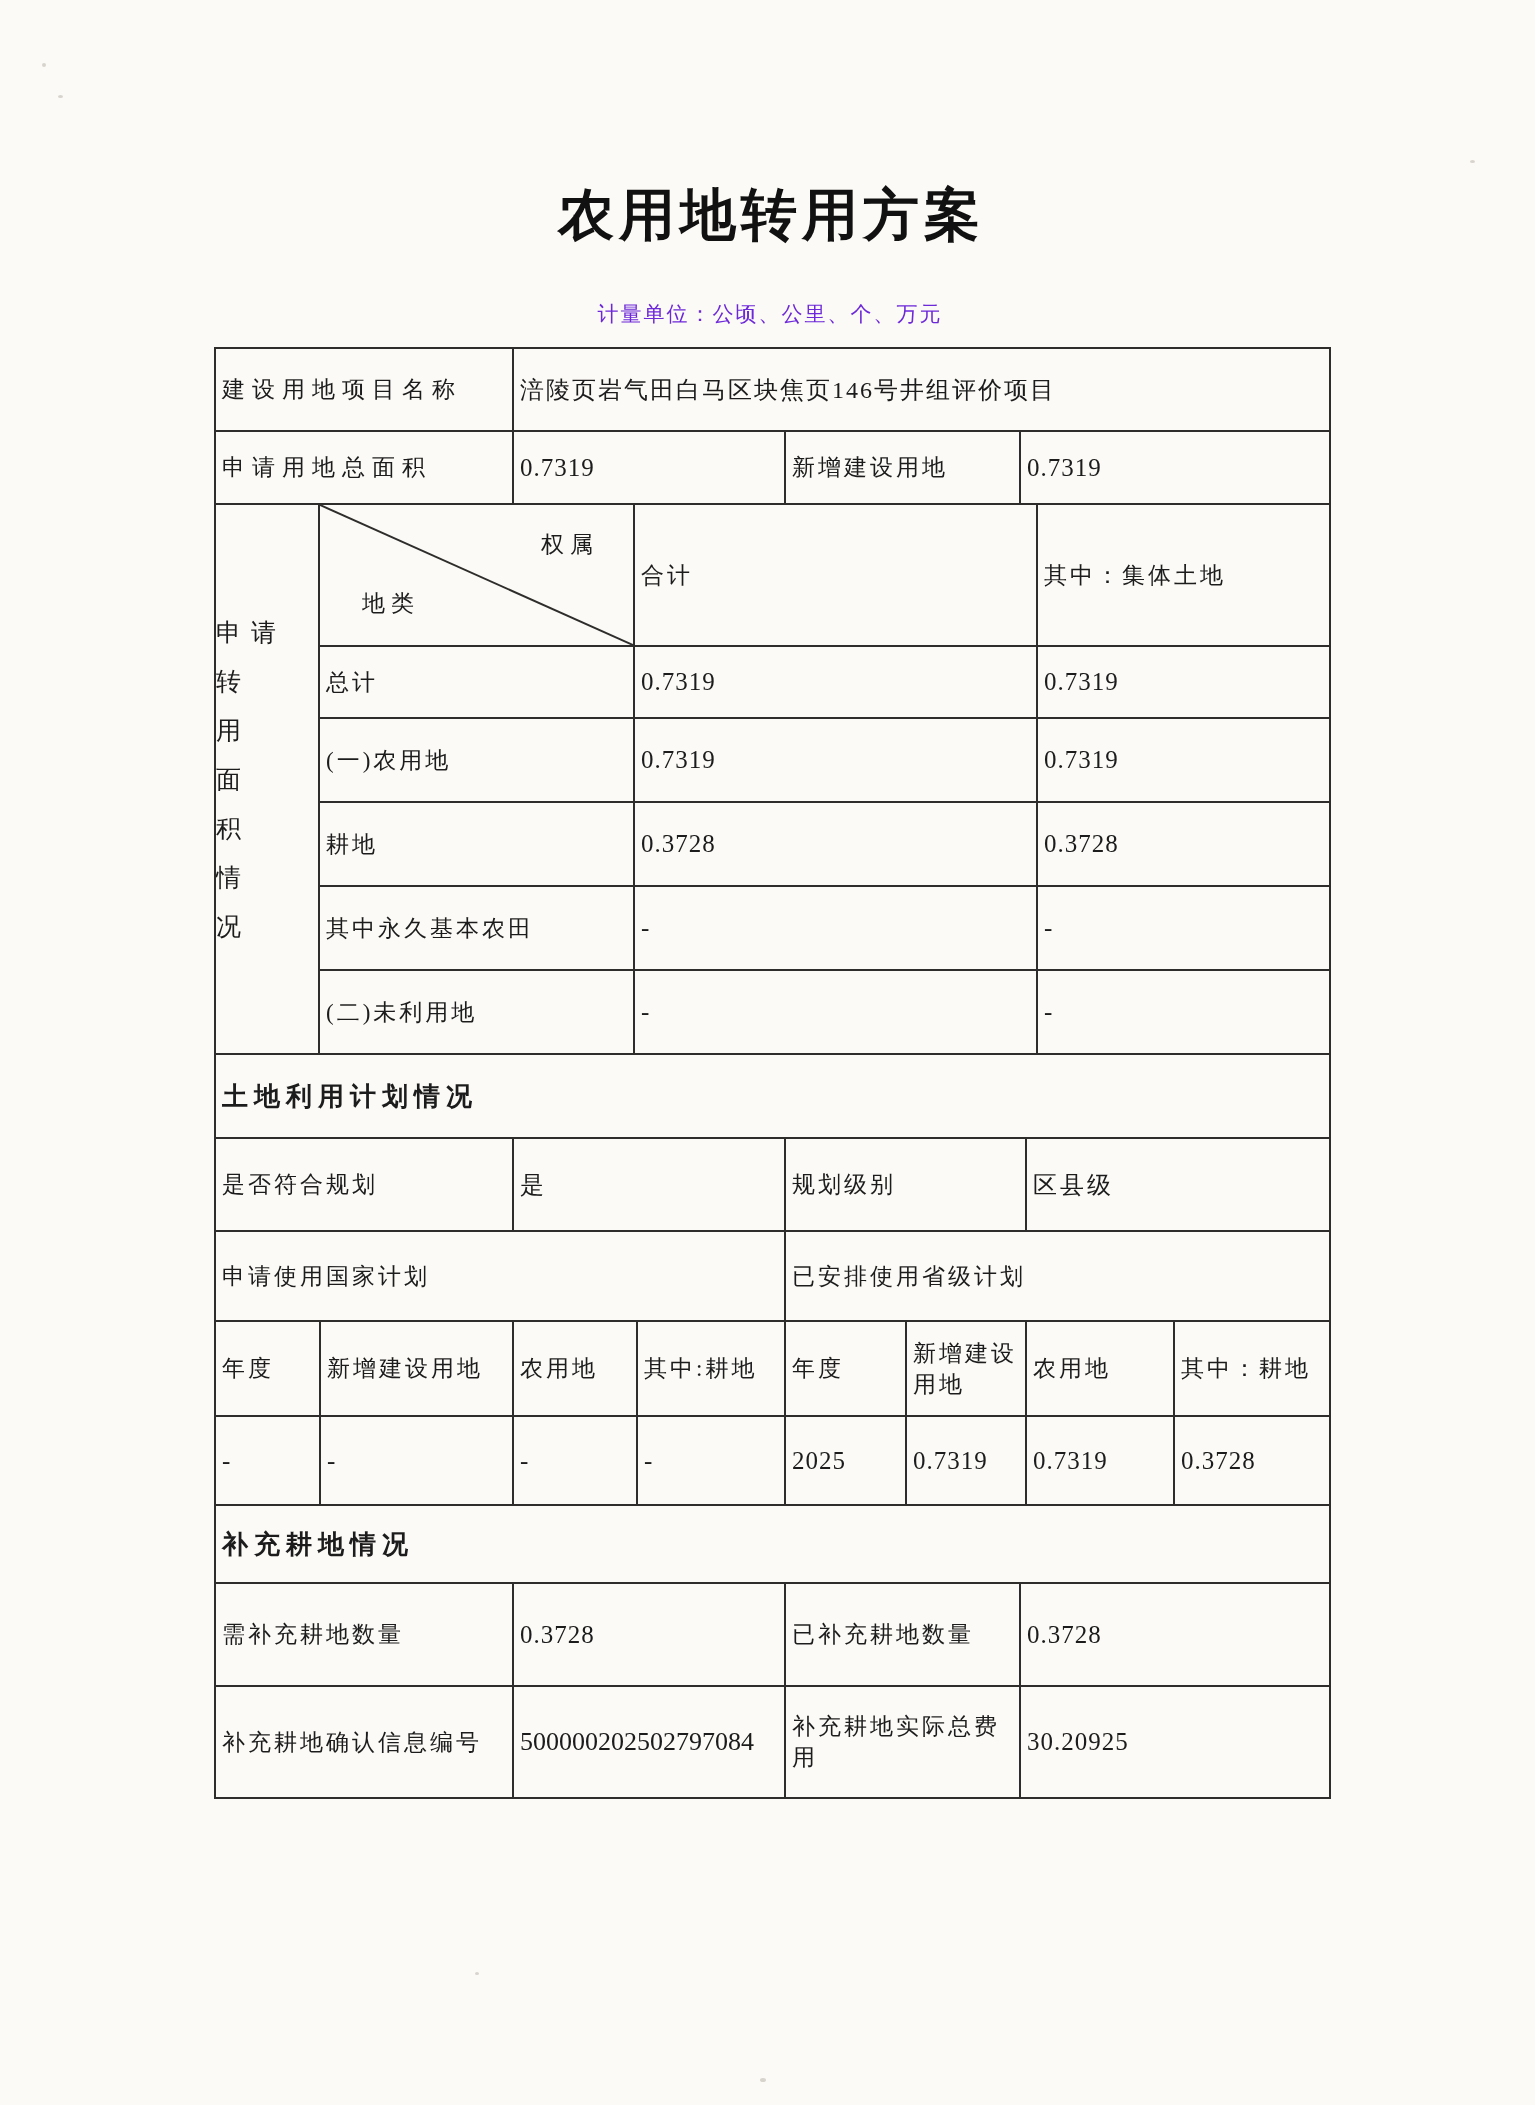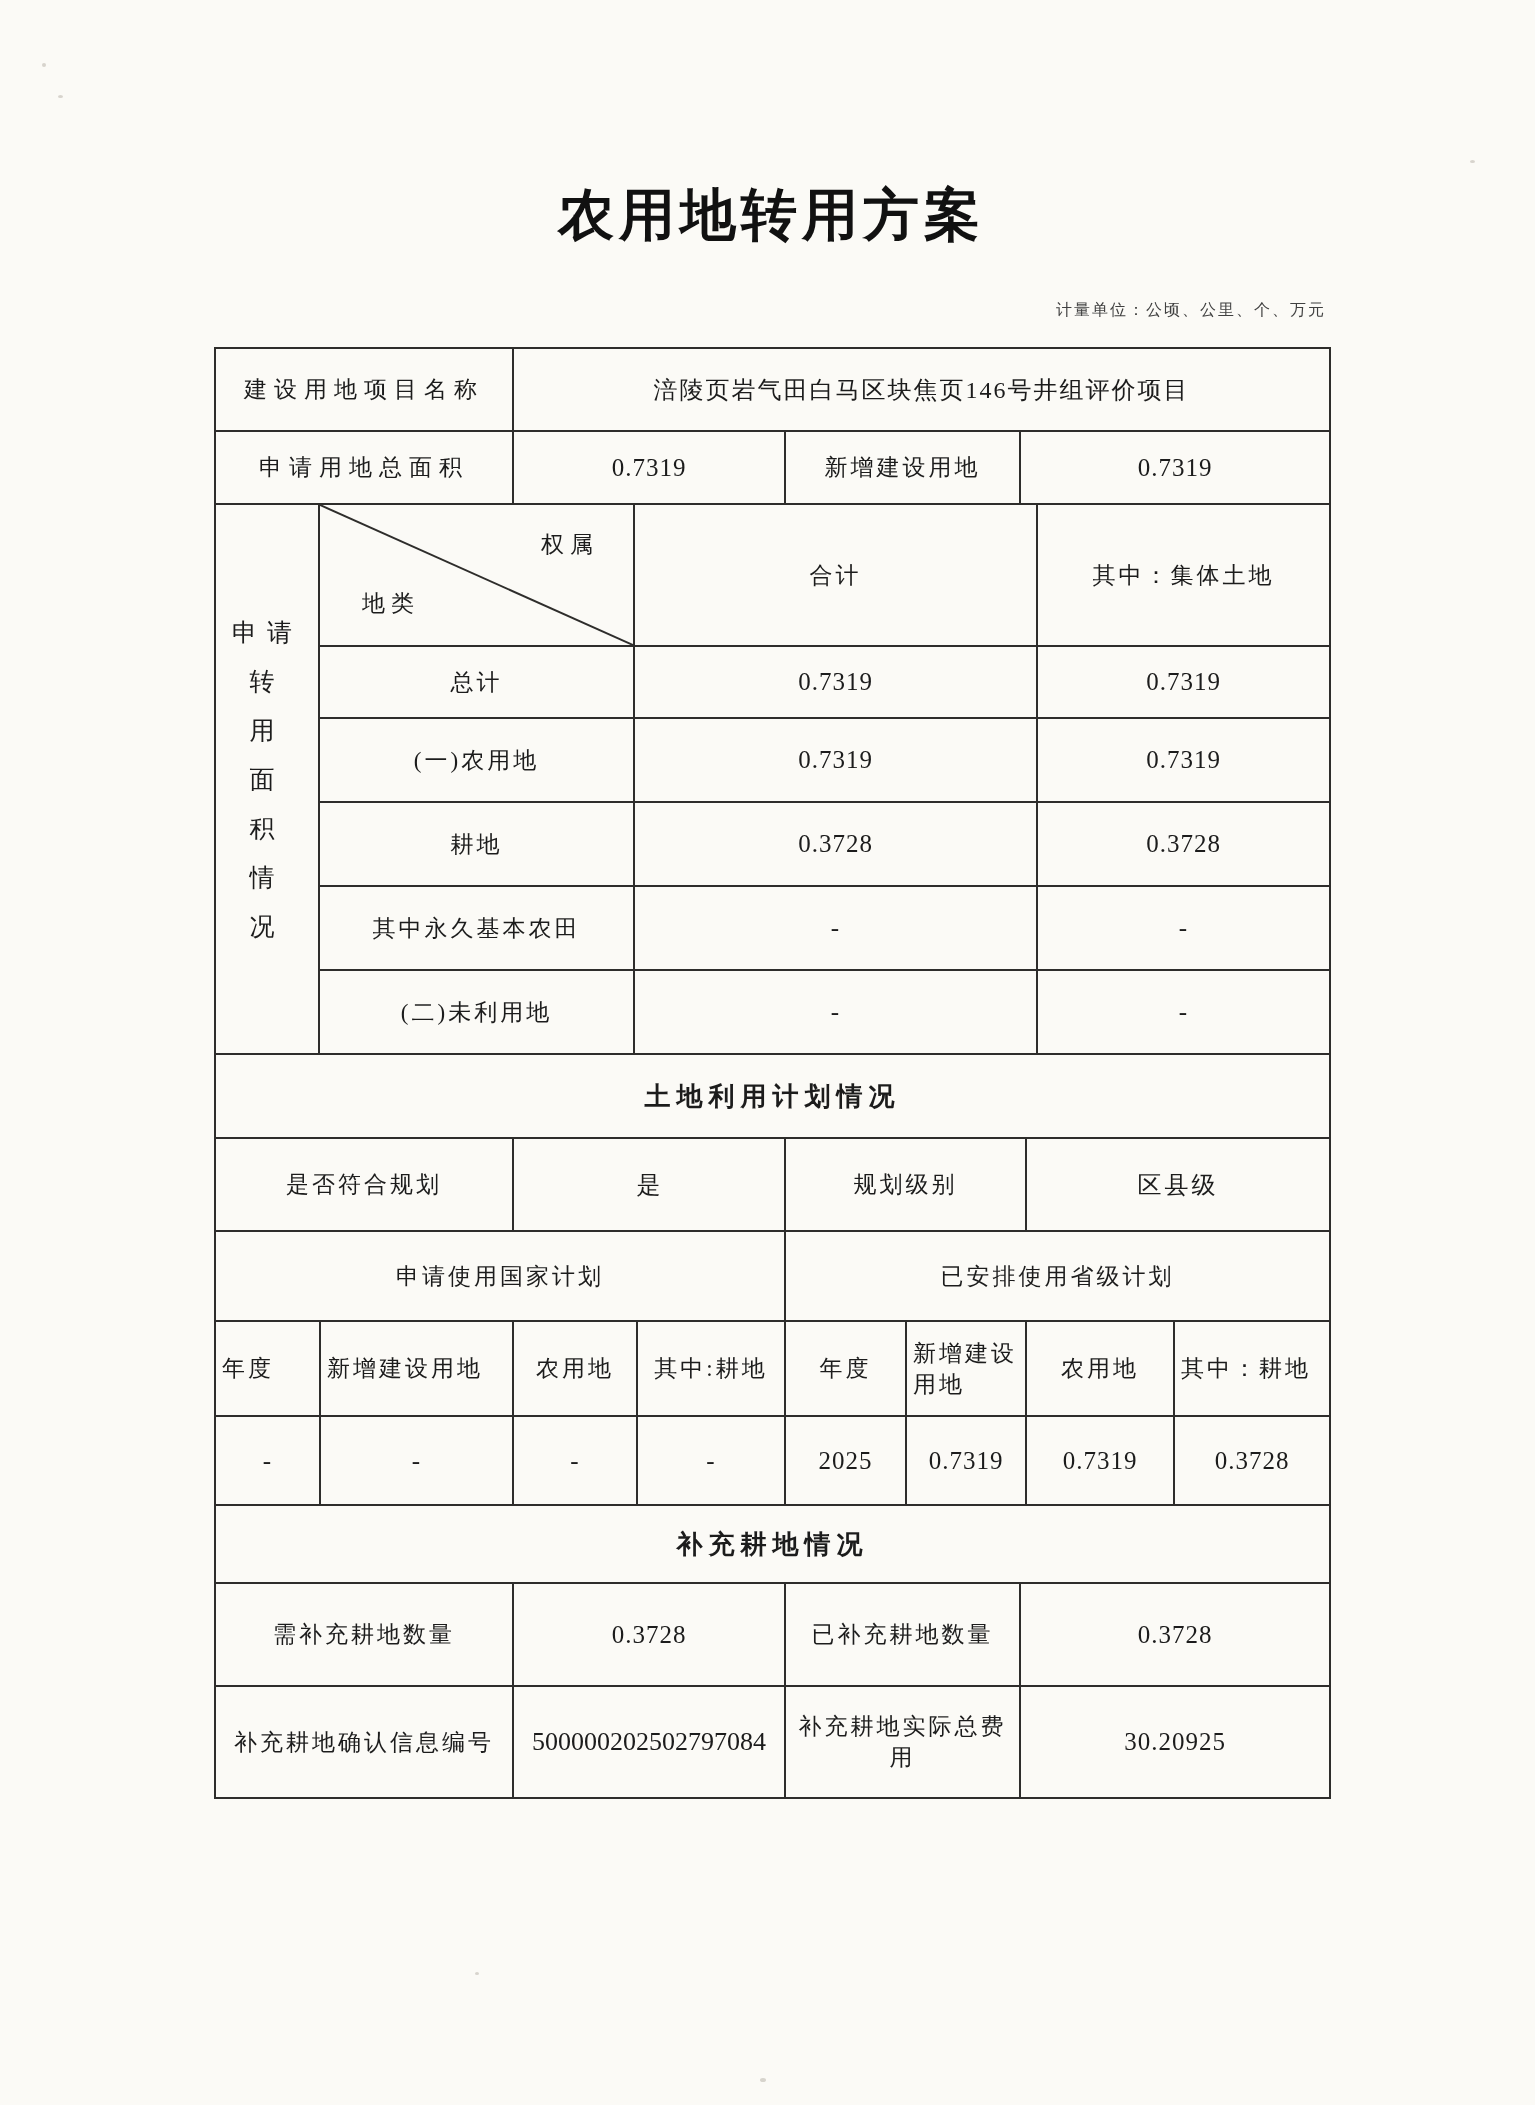--- a/index.html
+++ b/index.html
@@ -27,41 +27,40 @@
     font-size: 56px;
     font-weight: bold;
     letter-spacing: 5px;
     color: #111;
   }
   .unit-note {
     position: absolute;
     left: 214px;
     top: 300px;
     width: 1112px;
-    text-align: right;
-    font-size: 16px;
+    text-align: center;
+    font-size: 21px;
     letter-spacing: 2px;
-    color: #404040;
+    color: #6d28d9;
   }
 
   .form-wrap {
     position: absolute;
     left: 214px;
     top: 347px;
     width: 1115px;
   }
   table.sec {
     border-collapse: collapse;
     table-layout: fixed;
     width: 1115px;
   }
   table.sec + table.sec { margin-top: -2px; }
   td {
     border: 2px solid #2e2d2b;
-    text-align: center;
     vertical-align: middle;
     font-size: 24px;
     padding: 2px 6px;
     overflow: hidden;
   }
   td.lbl { letter-spacing: 7px; font-size: 23px; }
   td.lbl-tight { letter-spacing: 3px; font-size: 23px; margin-top: 26px; }
   td.val { letter-spacing: 1px; font-size: 25px; }
   td.section-title { font-size: 26px; font-weight: bold; letter-spacing: 6px; }
 

